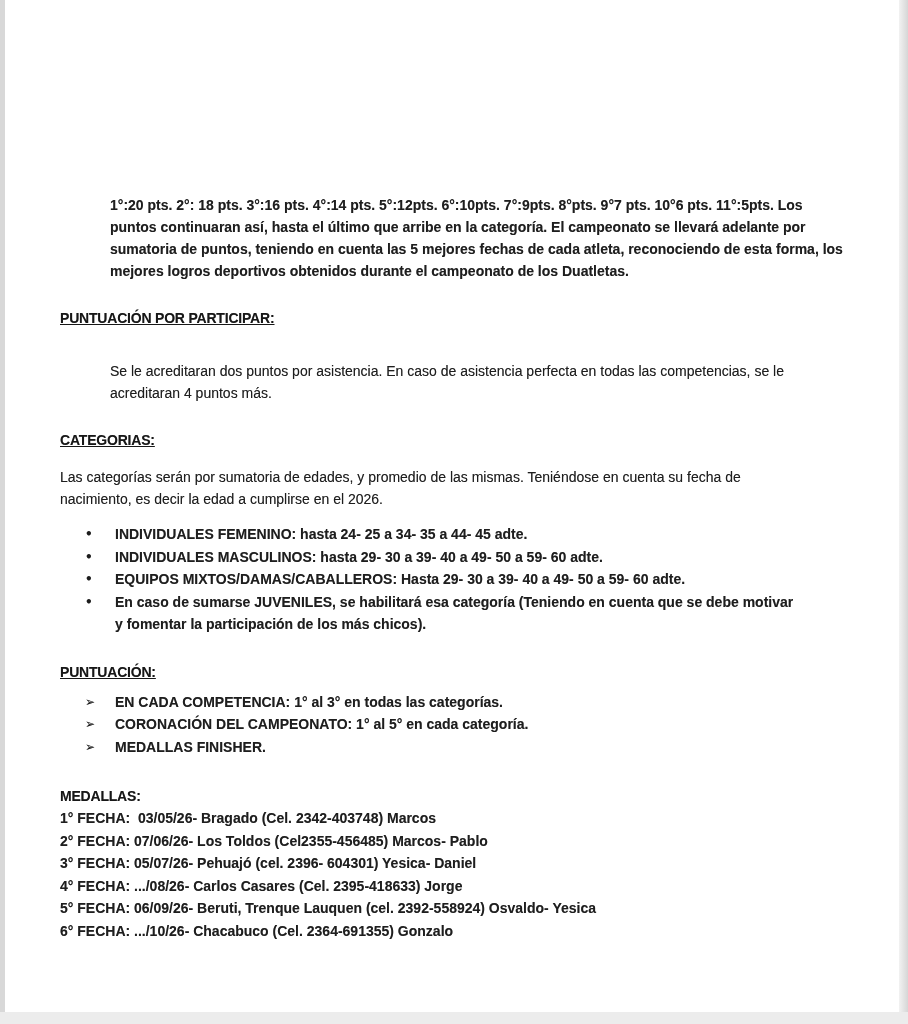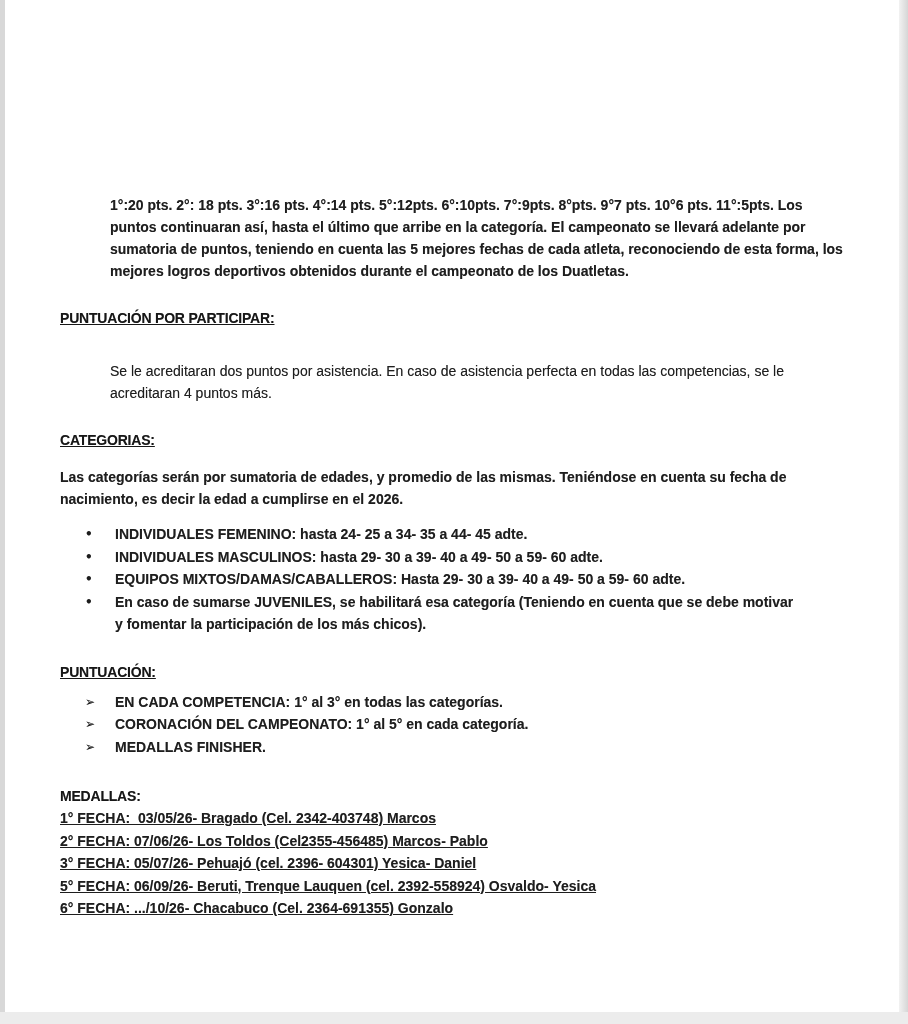--- a/index.html
+++ b/index.html
@@ -34,21 +34,21 @@
     color: #171717;
   }
   .hd-plain { text-decoration: none; }
   .para { margin: 0; }
   .para.indented { margin-left: 50px; width: 738px; }
   .bold { font-weight: 700; }
 
   .mt-after-hd  { margin-top: 31px; }
   .mt-section   { margin-top: 25px; }
 
-  .intro { margin-top: 15px; width: 742px; font-weight: 700; }
+  .intro { margin-top: 15px; width: 742px; font-weight: 400; }
 
   ul.blist { list-style: none; margin: 13px 0 0 0; padding: 0; width: 740px; }
   ul.blist li { display: flex; align-items: flex-start; margin-left: 25px; line-height: 22.5px; }
   .glyph {
     flex: 0 0 30px;
     font-family: "DejaVu Sans", sans-serif;
     font-weight: 700;
     color: #1c1c1c;
   }
   .dot-glyph { font-size: 12px; line-height: 22.5px; }
@@ -58,21 +58,20 @@
 
   ul.alist { list-style: none; margin: 8px 0 0 0; padding: 0; width: 740px; }
   ul.alist li { display: flex; align-items: flex-start; margin-left: 25px; line-height: 22.5px; font-weight: 700; }
 
   .cities { margin-top: 27px; }
   .city-line {
     margin: 0;
     font-weight: 700;
     line-height: 22.5px;
     white-space: pre-wrap;
-    text-decoration: underline;
   }
 </style>
 </head>
 <body>
 
 <div class="edge-left"></div>
 <div class="edge-right"></div>
 <div class="edge-bottom"></div>
 
 <main class="page">
@@ -125,17 +124,18 @@
         <span class="b-text">MEDALLAS FINISHER.</span>
       </li>
     </ul>
   </section>
 
   <section class="cities">
     <h2 class="hd hd-plain">MEDALLAS:</h2>
     <p class="city-line">1° FECHA:  03/05/26- Bragado (Cel. 2342-403748) Marcos</p>
     <p class="city-line">2° FECHA: 07/06/26- Los Toldos (Cel2355-456485) Marcos- Pablo</p>
     <p class="city-line">3° FECHA: 05/07/26- Pehuajó (cel. 2396- 604301) Yesica- Daniel</p>
+    <p class="city-line">4° FECHA: .../08/26- Carlos Casares (Cel. 2395-418633) Jorge</p>
     <p class="city-line">5° FECHA: 06/09/26- Beruti, Trenque Lauquen (cel. 2392-558924) Osvaldo- Yesica</p>
     <p class="city-line">6° FECHA: .../10/26- Chacabuco (Cel. 2364-691355) Gonzalo</p>
   </section>
 
 </main>
 
 </body></html>

